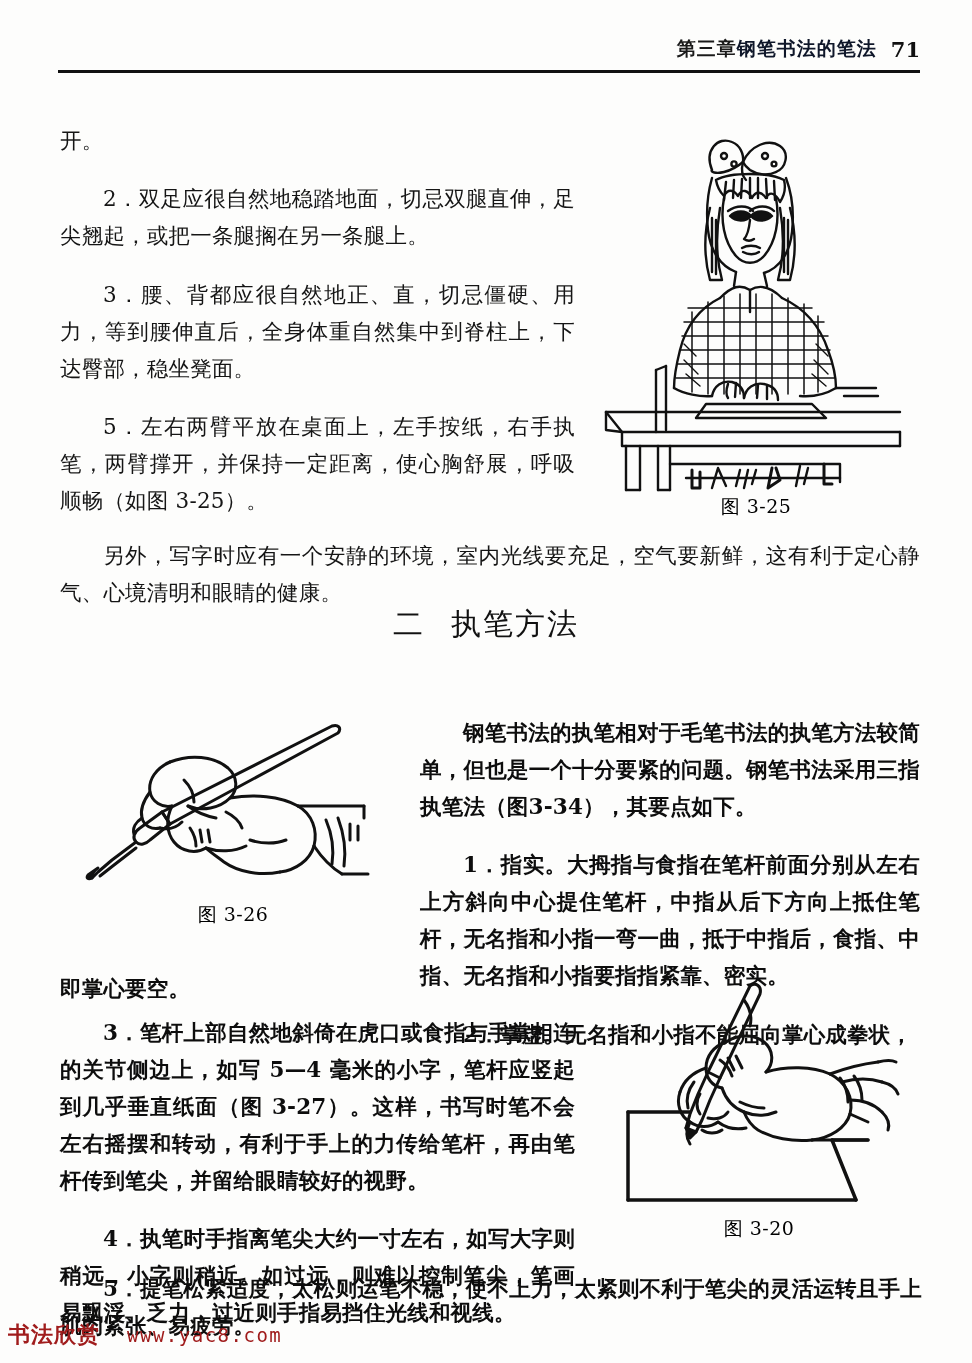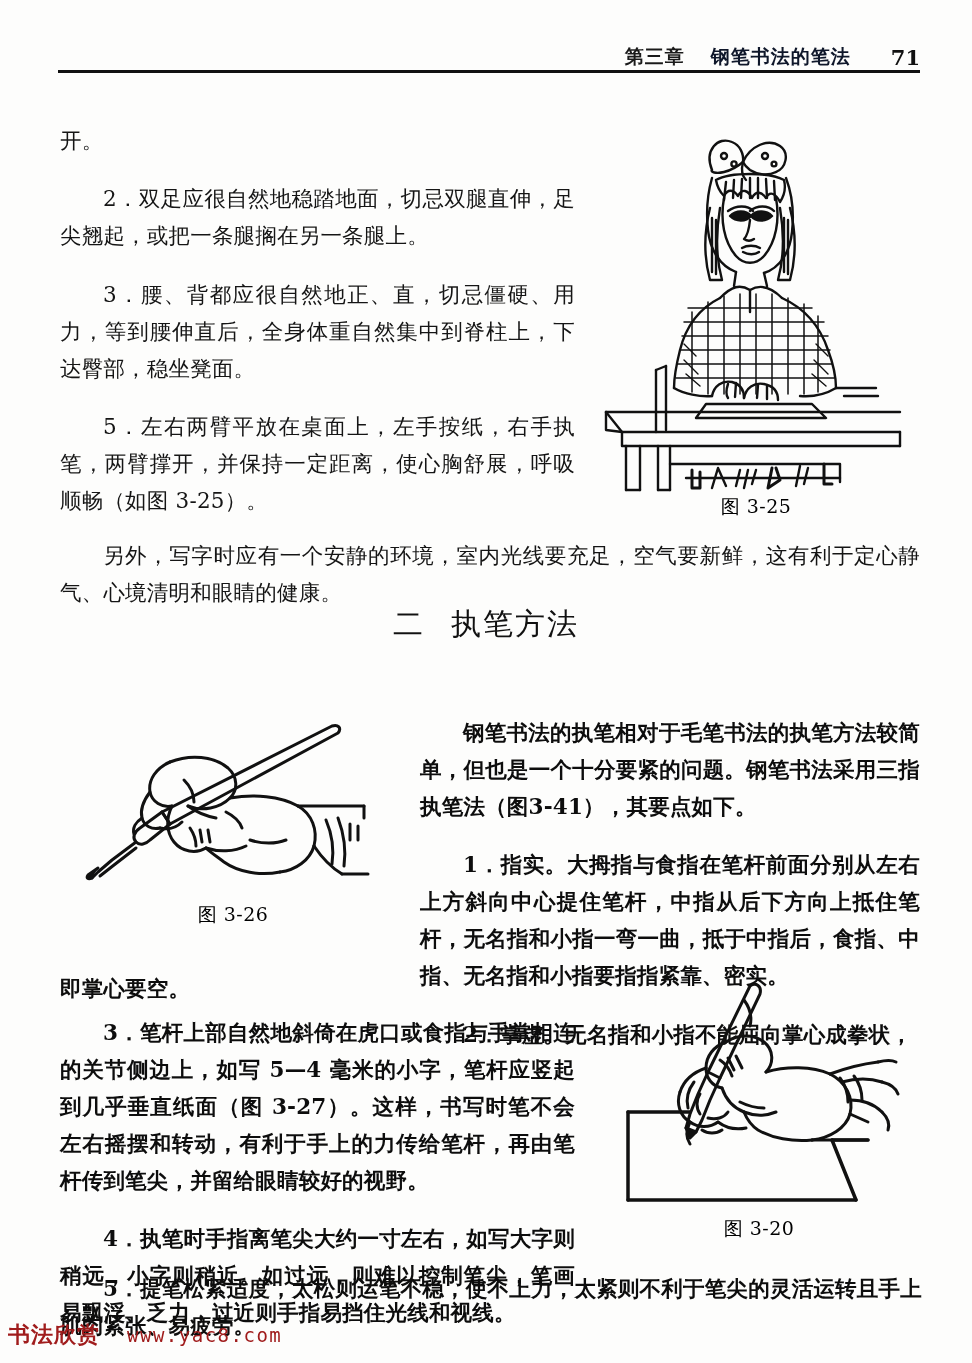--- a/index.html
+++ b/index.html
@@ -21,27 +21,26 @@
     inset: 0;
     width: 972px;
     height: 1363px;
     background: #fdfdfc;
   }
 
   
   .header {
     position: absolute;
     left: 60px;
-    top: 36px;
+    top: 28px;
     width: 860px;
     height: 34px;
     display: flex;
     align-items: flex-end;
     justify-content: flex-end;
-    gap: 26px;
   }
   .header-chapter {
     font-size: 19px;
     letter-spacing: 1px;
     font-weight: 600;
     color: #1a1a1a;
   }
   .header-title {
     font-size: 19px;
     letter-spacing: 1px;
@@ -369,21 +368,21 @@
         <path d="M290 106 L290 118"></path>
 
         <path d="M152 112 C160 116 166 122 168 128"></path>
         <path d="M176 140 C188 144 202 144 212 140"></path>
       </g>
     </svg>
     <div class="fig-caption">图 3-26</div>
   </div>
 
   <div class="col-right-mid">
-    <p class="bodytext indent heavy">钢笔书法的执笔相对于毛笔书法的执笔方法较简单，但也是一个十分要紧的问题。钢笔书法采用三指执笔法（图3-41），其要点如下。</p>
+    <p class="bodytext indent heavy">钢笔书法的执笔相对于毛笔书法的执笔方法较简单，但也是一个十分要紧的问题。钢笔书法采用三指执笔法（图3-34），其要点如下。</p>
     <p class="bodytext indent heavy">1．指实。大拇指与食指在笔杆前面分别从左右上方斜向中心提住笔杆，中指从后下方向上抵住笔杆，无名指和小指一弯一曲，抵于中指后，食指、中指、无名指和小指要指指紧靠、密实。</p>
     <p class="bodytext indent heavy">2．掌虚。无名指和小指不能屈向掌心成拳状，</p>
   </div>
 
   <div class="full-para-2">
     <p class="bodytext heavy">即掌心要空。</p>
   </div>
 
   <div class="col-left-bottom">
     <p class="bodytext indent heavy">3．笔杆上部自然地斜倚在虎口或食指与手掌相连的关节侧边上，如写 5—4 毫米的小字，笔杆应竖起到几乎垂直纸面（图 3-27）。这样，书写时笔不会左右摇摆和转动，有利于手上的力传给笔杆，再由笔杆传到笔尖，并留给眼睛较好的视野。</p>

